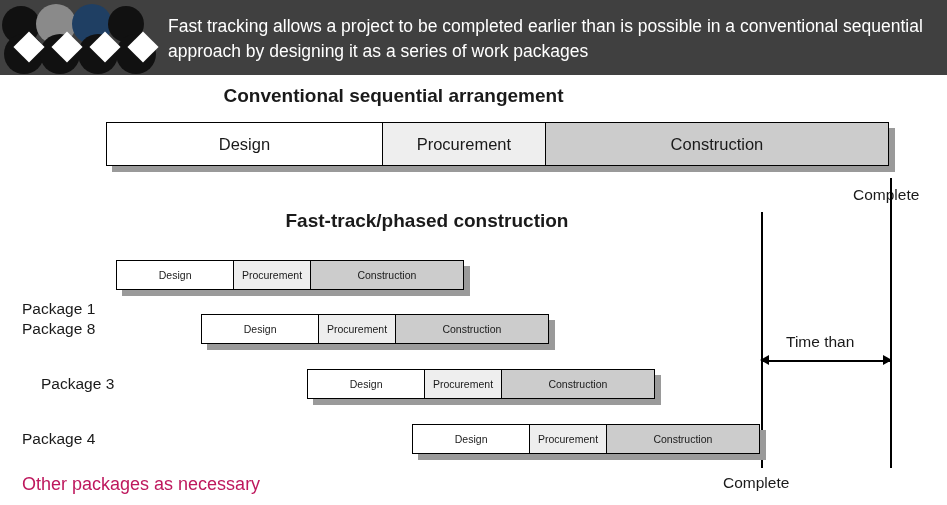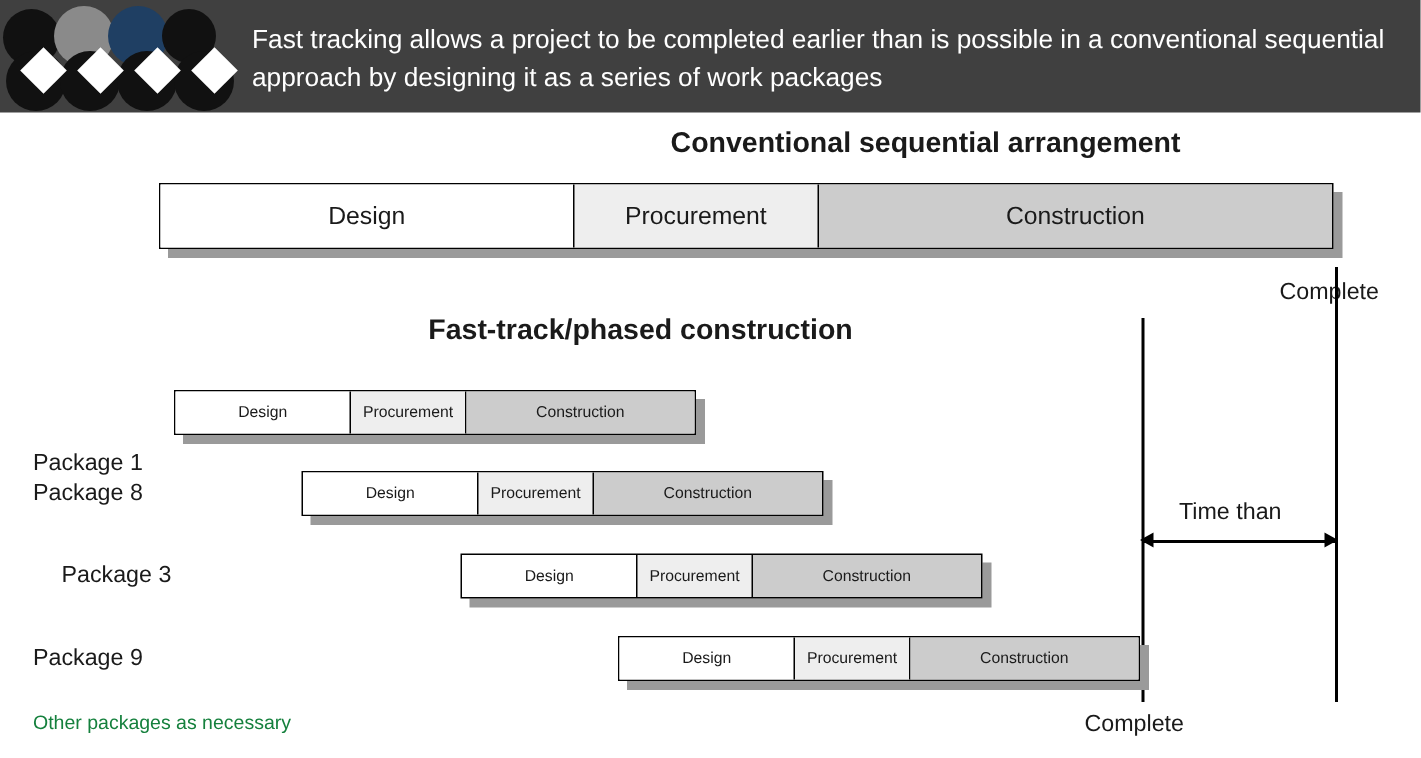--- a/index.html
+++ b/index.html
@@ -51,21 +51,21 @@
     background: #ffffff;
     transform: rotate(45deg);
   }
 
   
   .title1 {
     position: absolute;
     left: 0;
     top: 85px;
     width: 787px;
-    text-align: right;
+    text-align: center;
     font-size: 19px;
     font-weight: bold;
     color: #1a1a1a;
   }
   .title2 {
     position: absolute;
     left: 0;
     top: 210px;
     width: 830px;
     text-align: center;
@@ -164,22 +164,22 @@
     left: 723px;
     top: 474px;
     font-size: 15.5px;
     color: #1a1a1a;
     white-space: nowrap;
   }
   .other-pkgs {
     position: absolute;
     left: 22px;
     top: 474px;
-    font-size: 13px;
-    color: #15803d;
+    font-size: 18px;
+    color: #be185d;
     white-space: nowrap;
   }
 
   
   .time-saved-label {
     position: absolute;
     left: 786px;
     top: 333px;
     font-size: 15.5px;
     color: #1a1a1a;
@@ -259,21 +259,21 @@
 </div>
 
 <div class="pkg-label" style="left:22px; top:375px;margin-left:19px;">Package 3</div>
 <div class="pkg-shadow" style="left:313px; top:375px; width:348px;"></div>
 <div class="pkg-bar" style="left:307px; top:369px; width:348px;">
   <div class="pkg-seg design" style="width:33.6%;">Design</div>
   <div class="pkg-seg proc" style="width:22.4%;">Procurement</div>
   <div class="pkg-seg constr" style="width:44.0%;">Construction</div>
 </div>
 
-<div class="pkg-label" style="left:22px; top:430px;">Package 9</div>
+<div class="pkg-label" style="left:22px; top:430px;">Package 4</div>
 <div class="pkg-shadow" style="left:418px; top:430px; width:348px;"></div>
 <div class="pkg-bar" style="left:412px; top:424px; width:348px;">
   <div class="pkg-seg design" style="width:33.6%;">Design</div>
   <div class="pkg-seg proc" style="width:22.4%;">Procurement</div>
   <div class="pkg-seg constr" style="width:44.0%;">Construction</div>
 </div>
 
 <div class="time-saved-label">Time than</div>
 <div class="arrow-line"></div>
 <div class="arrow-head left"></div>

